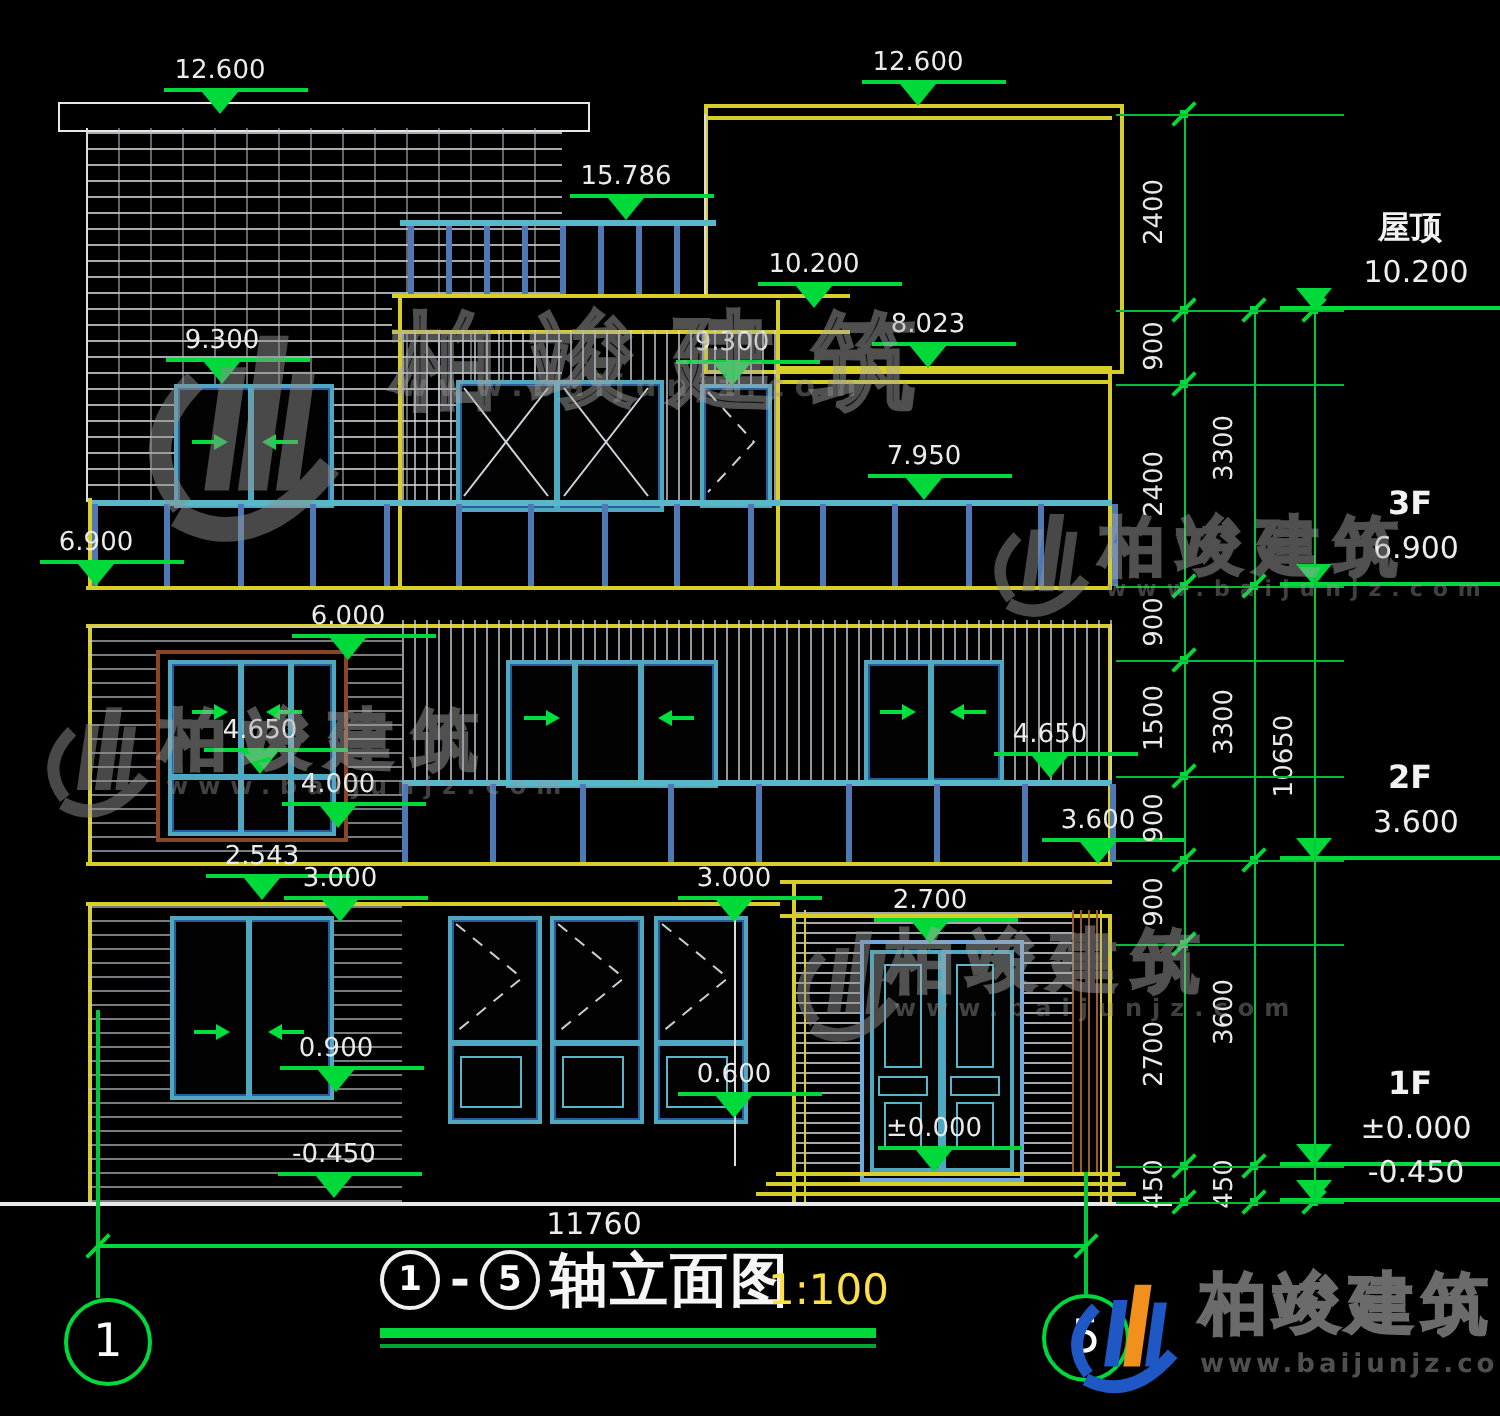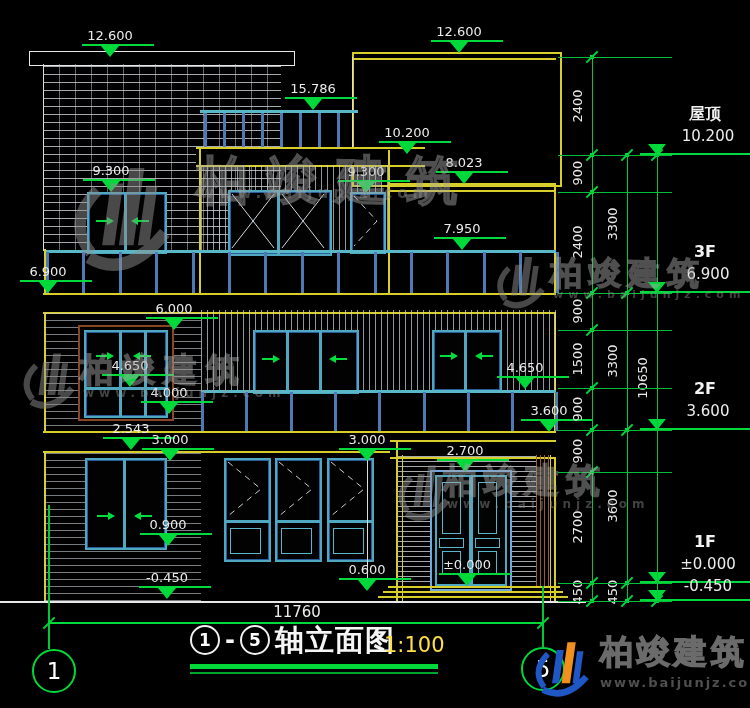--- a/index.html
+++ b/index.html
@@ -335,21 +335,21 @@
     <div class="mk" style="left: 427px; top: 444px;">
       <div class="mk-lbl">2.700</div>
       <div class="mk-line"></div>
       <div class="mk-tri" style="left: 29px; top: 17px;"></div>
     </div>
     <div class="mk" style="left: 130px; top: 518px;">
       <div class="mk-lbl">0.900</div>
       <div class="mk-line"></div>
       <div class="mk-tri" style="left: 29px; top: 17px;"></div>
     </div>
-    <div class="mk" style="left: 329px; top: 563px;">
+    <div class="mk" style="left: 329px; top: 531px;">
       <div class="mk-lbl">0.600</div>
       <div class="mk-line"></div>
       <div class="mk-tri" style="left: 29px; top: 17px;"></div>
     </div>
     <div class="mk" style="left: 429px; top: 558px;">
       <div class="mk-lbl">±0.000</div>
       <div class="mk-line"></div>
       <div class="mk-tri" style="left: 29px; top: 17px;"></div>
     </div>
     <div class="mk" style="left: 129px; top: 571px;">

